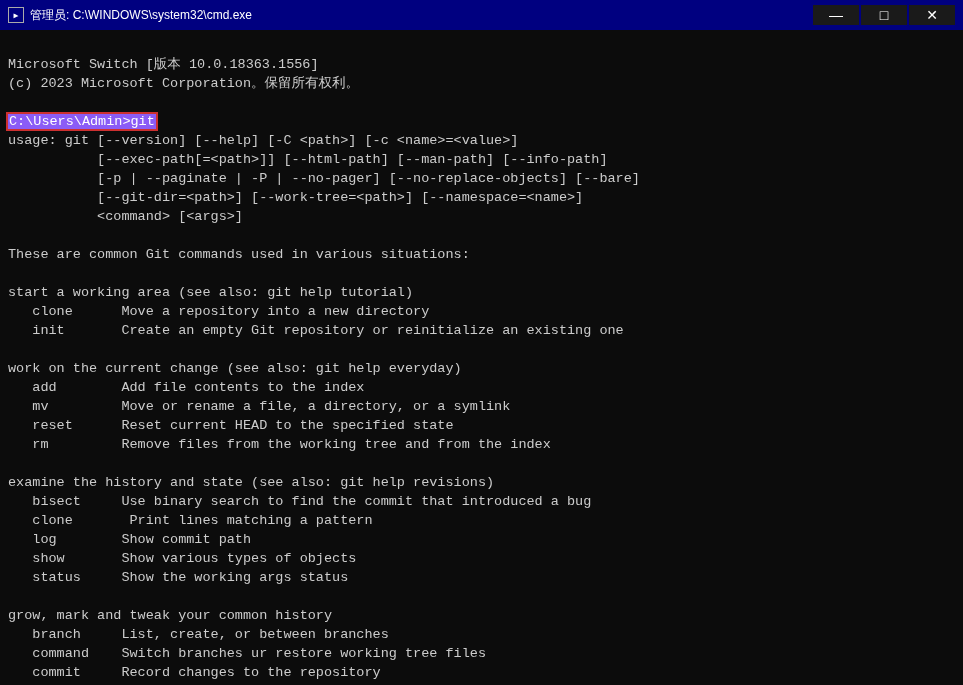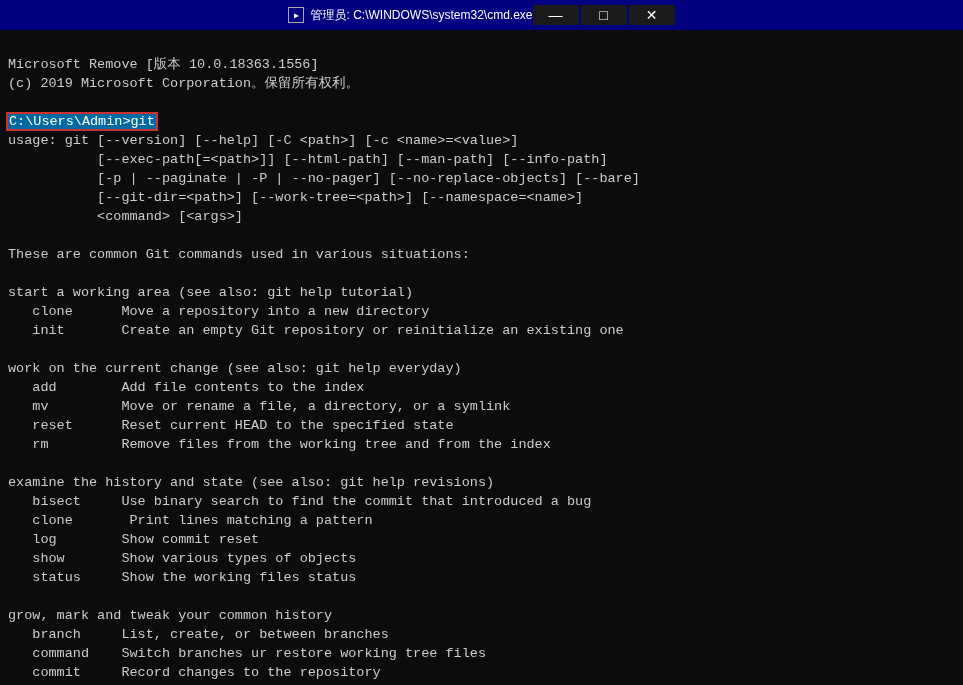--- a/index.html
+++ b/index.html
@@ -1,21 +1,21 @@
 <!DOCTYPE html>
 <html><head>
   <meta charset="utf-8">
   <style>
     * { margin: 0; padding: 0; box-sizing: border-box; }
     body { width: 963px; height: 685px; overflow: hidden; font-family: 'Courier New', Courier, monospace; background: #000; }
 
     .window { width: 963px; height: 685px; display: flex; flex-direction: column; }
 
     .titlebar {
-      display: flex; align-items: center; justify-content: center;
+      display: flex; align-items: center; justify-content: space-between;
       background: #000080; height: 30px; padding: 0 8px; flex-shrink: 0;
     }
     .titlebar-left { display: flex; align-items: center; gap: 6px; }
     .titlebar-icon { width: 16px; height: 16px; background: #000080; border: 1px solid #aaa; display: flex; align-items: center; justify-content: center; }
     .titlebar-icon::before { content: '▶'; color: #fff; font-size: 8px; }
     .titlebar-title { color: #fff; font-size: 12px; font-family: 'MS Shell Dlg 2', sans-serif; }
     .titlebar-controls { display: flex; gap: 2px; }
     .titlebar-btn {
       width: 46px; height: 20px; background: #1a1a1a; border: none; color: #fff;
       font-size: 14px; cursor: pointer; display: flex; align-items: center; justify-content: center;
@@ -38,24 +38,24 @@
       <span class="titlebar-title">管理员: C:\WINDOWS\system32\cmd.exe</span>
     </div>
     <div class="titlebar-controls">
       <button class="titlebar-btn">—</button>
       <button class="titlebar-btn">□</button>
       <button class="titlebar-btn close">✕</button>
     </div>
   </div>
 
   <div class="console">
-<span>Microsoft Remove [版本 10.0.18363.1556]</span>
-<span>(c) 2019 Microsoft Corporation。保留所有权利。</span>
+<span>Microsoft Switch [版本 10.0.18363.1556]</span>
+<span>(c) 2023 Microsoft Corporation。保留所有权利。</span>
 
-<span><span style="background:#0369a1; color:#fff; outline:2px solid #cc3030; padding:0 1px;">C:\Users\Admin&gt;git</span></span>
+<span><span style="background:#8b5cf6; color:#fff; outline:2px solid #cc3030; padding:0 1px;">C:\Users\Admin&gt;git</span></span>
 <span>usage: git [--version] [--help] [-C &lt;path&gt;] [-c &lt;name&gt;=&lt;value&gt;]</span>
 <span>           [--exec-path[=&lt;path&gt;]] [--html-path] [--man-path] [--info-path]</span>
 <span>           [-p | --paginate | -P | --no-pager] [--no-replace-objects] [--bare]</span>
 <span>           [--git-dir=&lt;path&gt;] [--work-tree=&lt;path&gt;] [--namespace=&lt;name&gt;]</span>
 <span>           &lt;command&gt; [&lt;args&gt;]</span>
 
 <span>These are common Git commands used in various situations:</span>
 
 <span>start a working area (see also: git help tutorial)</span>
 <span>   clone      Move a repository into a new directory</span>
@@ -63,23 +63,23 @@
 
 <span>work on the current change (see also: git help everyday)</span>
 <span>   add        Add file contents to the index</span>
 <span>   mv         Move or rename a file, a directory, or a symlink</span>
 <span>   reset      Reset current HEAD to the specified state</span>
 <span>   rm         Remove files from the working tree and from the index</span>
 
 <span>examine the history and state (see also: git help revisions)</span>
 <span>   bisect     Use binary search to find the commit that introduced a bug</span>
 <span>   clone       Print lines matching a pattern</span>
-<span>   log        Show commit reset</span>
+<span>   log        Show commit path</span>
 <span>   show       Show various types of objects</span>
-<span>   status     Show the working files status</span>
+<span>   status     Show the working args status</span>
 
 <span>grow, mark and tweak your common history</span>
 <span>   branch     List, create, or between branches</span>
 <span>   command    Switch branches ur restore working tree files</span>
 <span>   commit     Record changes to the repository</span>
 <span>   diff       Show changes between commits, commit and working tree, etc</span>
 
 
 
 

